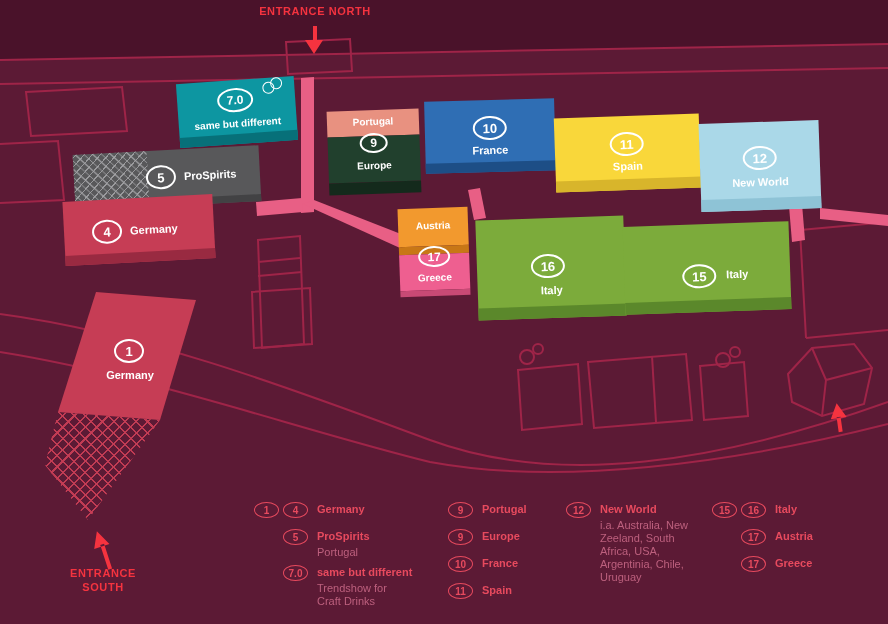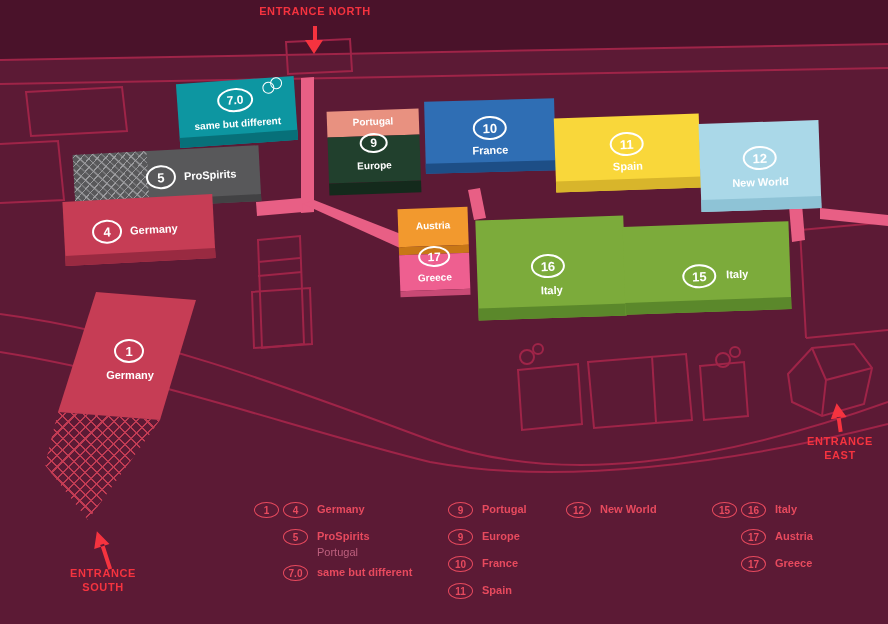--- a/index.html
+++ b/index.html
@@ -90,21 +90,20 @@
         <path d="M102 544 h4 v26 h-4 z M95 546 L111 546 L103 530 Z"></path>
       </g>
       <g transform="rotate(-8 839 420)">
         <path d="M837 417 h4 v15 h-4 z M831 418 L847 418 L839 403 Z"></path>
       </g>
     </g>
   </svg>
 
   <div class="entrance" style="left:250px;top:4px;width:130px;white-space:nowrap;">ENTRANCE NORTH</div>
   <div class="entrance" style="left:64px;top:566px;width:78px;">ENTRANCE SOUTH</div>
-  <div class="entrance" style="left:798px;top:434px;width:84px;">ENTRANCE EAST</div>
 
   <div class="hall" style="left:178px;top:80px;width:118px;height:64px;background:#0d96a1;transform:rotate(-4deg);">
     <div class="side" style="height:10px;background:#077079;"></div>
     <div class="glasses" style="left:86px;top:4px;">
         <i></i>
         <i></i>
       </div>
     <div class="mbadge" style="left:40px;top:8px;width:36px;height:24px;font-size:12px;">7.0</div>
     <div class="hlabel c sm" style="top:38px;">same but different</div>
   </div>
@@ -197,20 +196,21 @@
         <span class="ltitle">ProSpirits</span>
         <span class="lsub">Portugal</span>
       </span>
     </div>
     <div class="lrow" style="left:252px;top:565px;">
       <span class="lbadges">
         <span class="lbadge">7.0</span>
       </span>
       <span class="ltext">
         <span class="ltitle">same but different</span>
+        <span class="lsub" style="max-width:86px;">Trendshow for Craft Drinks</span>
       </span>
     </div>
 
     <div class="lrow" style="left:447px;top:502px;">
       <span class="lbadges lbadges-s">
           <span class="lbadge">9</span>
         </span>
       <span class="ltext">
           <span class="ltitle">Portugal</span>
         </span>
@@ -239,20 +239,21 @@
           <span class="ltitle">Spain</span>
         </span>
     </div>
 
     <div class="lrow" style="left:565px;top:502px;">
       <span class="lbadges lbadges-s">
           <span class="lbadge">12</span>
         </span>
       <span class="ltext">
         <span class="ltitle">New World</span>
+        <span class="lsub">i.a. Australia, New Zeeland, South Africa, USA, Argentinia, Chile, Uruguay</span>
       </span>
     </div>
 
     <div class="lrow" style="left:710px;top:502px;">
       <span class="lbadges">
         <span class="lbadge">15</span>
         <span class="lbadge">16</span>
       </span>
       <span class="ltext">
           <span class="ltitle">Italy</span>

